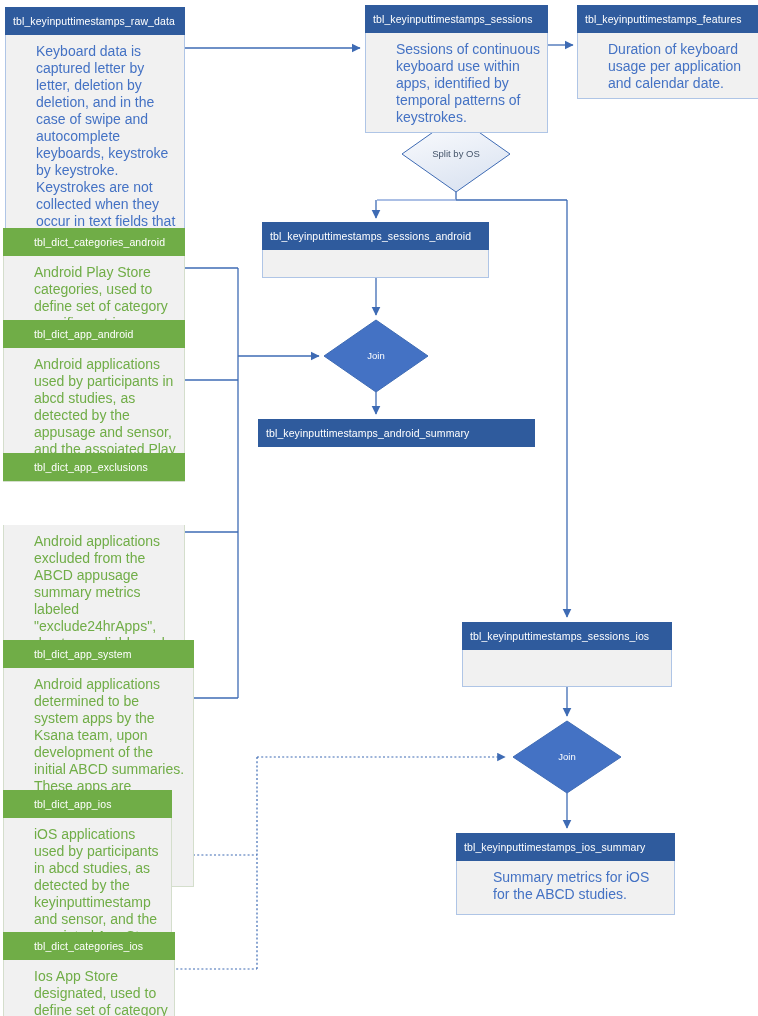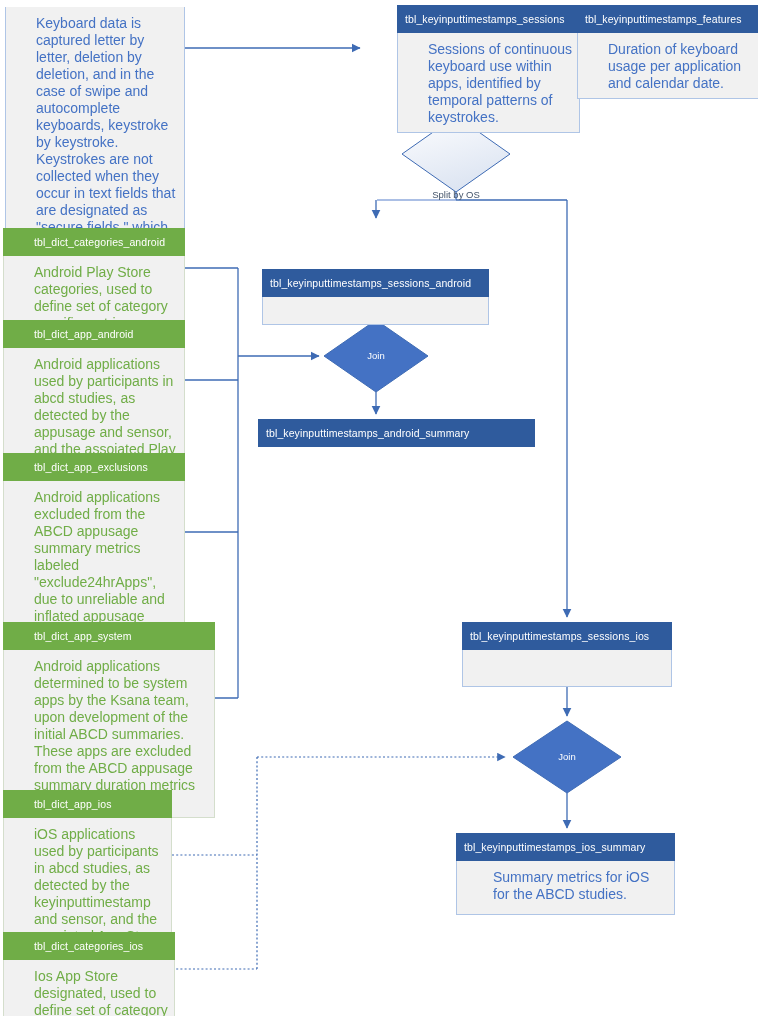--- a/index.html
+++ b/index.html
@@ -29,21 +29,21 @@
   .node.blue  .hdr { background:var(--blue-header,#2F5B9D); }
   .node.blue  .bd  { color:var(--blue-text,#4472C4); border:1px solid #AFC5E6; border-top:none; }
   .node.green .hdr { background:var(--green-header,#70AD47);padding-left:31px; }
   .node.green .bd  { color:var(--green-text,#70AD47); border:1px solid #D4DECC; border-top:none; }
   .node.wide .bd { padding-left:36px; }
 
   .dlabel {
     position:absolute; z-index:3; text-align:center; font-size:9.5px;
     pointer-events:none;
   }
-  .dlabel.light { color:var(--split-text,#44546A);margin-top:41px; }
+  .dlabel.light { color:var(--split-text,#44546A); }
   .dlabel.solid { color:#ffffff; }
 </style>
 </head>
 <body>
 
 <div id="canvas">
 
   <svg id="wires" width="758" height="1016" viewBox="0 0 758 1016">
     <defs>
       <marker id="ah" markerWidth="8" markerHeight="8" refX="6.5" refY="3.5" orient="auto">
@@ -86,34 +86,35 @@
     <polygon class="diamond-light" points="456,116 510,154 456,192 402,154"></polygon>
     <polygon class="diamond-solid" points="376,320 428,356 376,392 324,356"></polygon>
     <polygon class="diamond-solid" points="567,721 621,757 567,793 513,757"></polygon>
   </svg>
 
   <div class="dlabel light" style="left:406px;top:148px;width:100px;">Split by OS</div>
   <div class="dlabel solid" style="left:336px;top:350px;width:80px;">Join</div>
   <div class="dlabel solid" style="left:527px;top:751px;width:80px;">Join</div>
 
   <div class="node blue" style="left:5px;top:7px;width:180px;height:198px;">
+    <div class="hdr">tbl_keyinputtimestamps_raw_data</div>
     <div class="bd">Keyboard data is captured letter by letter, deletion by deletion, and in the case of swipe and autocomplete keyboards, keystroke by keystroke. Keystrokes are not collected when they occur in text fields that are designated as "secure fields," which may contain sensitive information. Keyboard content is not collected in this datastream.</div>
   </div>
 
-  <div class="node blue" style="left:365px;top:5px;width:183px;height:88px;margin-left:32px;">
+  <div class="node blue" style="left:365px;top:5px;width:183px;height:88px;">
     <div class="hdr">tbl_keyinputtimestamps_sessions</div>
     <div class="bd">Sessions of continuous keyboard use within apps, identified by temporal patterns of keystrokes.</div>
   </div>
 
   <div class="node blue" style="left:577px;top:5px;width:196px;height:88px;">
     <div class="hdr">tbl_keyinputtimestamps_features</div>
     <div class="bd">Duration of keyboard usage per application and calendar date.</div>
   </div>
 
-  <div class="node blue" style="left:262px;top:222px;width:227px;height:56px;margin-top:47px;">
+  <div class="node blue" style="left:262px;top:222px;width:227px;height:56px;">
     <div class="hdr">tbl_keyinputtimestamps_sessions_android</div>
     <div class="bd"></div>
   </div>
 
   <div class="node blue wide" style="left:258px;top:419px;width:277px;height:85px;">
     <div class="hdr">tbl_keyinputtimestamps_android_summary</div>
   </div>
 
   <div class="node blue" style="left:462px;top:622px;width:210px;height:65px;">
     <div class="hdr">tbl_keyinputtimestamps_sessions_ios</div>
@@ -128,26 +129,26 @@
   <div class="node green" style="left:3px;top:228px;width:182px;height:82px;">
     <div class="hdr">tbl_dict_categories_android</div>
     <div class="bd">Android Play Store categories, used to define set of category specific metrics.</div>
   </div>
 
   <div class="node green" style="left:3px;top:320px;width:182px;height:97px;">
     <div class="hdr">tbl_dict_app_android</div>
     <div class="bd">Android applications used by participants in abcd studies, as detected by the appusage and sensor, and the assoiated Play Store categories.</div>
   </div>
 
-  <div class="node green" style="left:3px;top:453px;width:182px;height:158px;">
+  <div class="node green" style="left:3px;top:453px;width:182px;height:158px;gap:44px;">
     <div class="hdr">tbl_dict_app_exclusions</div>
     <div class="bd">Android applications excluded from the ABCD appusage summary metrics labeled "exclude24hrApps", due to unreliable and inflated appusage durations, determined by the Ksana team upon development of the initial ABCD summaries.</div>
   </div>
 
-  <div class="node green" style="left:3px;top:622px;width:212px;height:153px;">
+  <div class="node green" style="left:3px;top:640px;width:191px;height:153px;">
     <div class="hdr">tbl_dict_app_system</div>
     <div class="bd">Android applications determined to be system apps by the Ksana team, upon development of the initial ABCD summaries. These apps are excluded from the ABCD appusage summary duration metrics labeled "app_all."</div>
   </div>
 
   <div class="node green" style="left:3px;top:790px;width:169px;height:123px;">
     <div class="hdr">tbl_dict_app_ios</div>
     <div class="bd">iOS  applications used by participants in abcd studies, as detected by the keyinputtimestamp and sensor, and the assoiated App Store categories.</div>
   </div>
 
   <div class="node green" style="left:3px;top:932px;width:172px;height:81px;">

